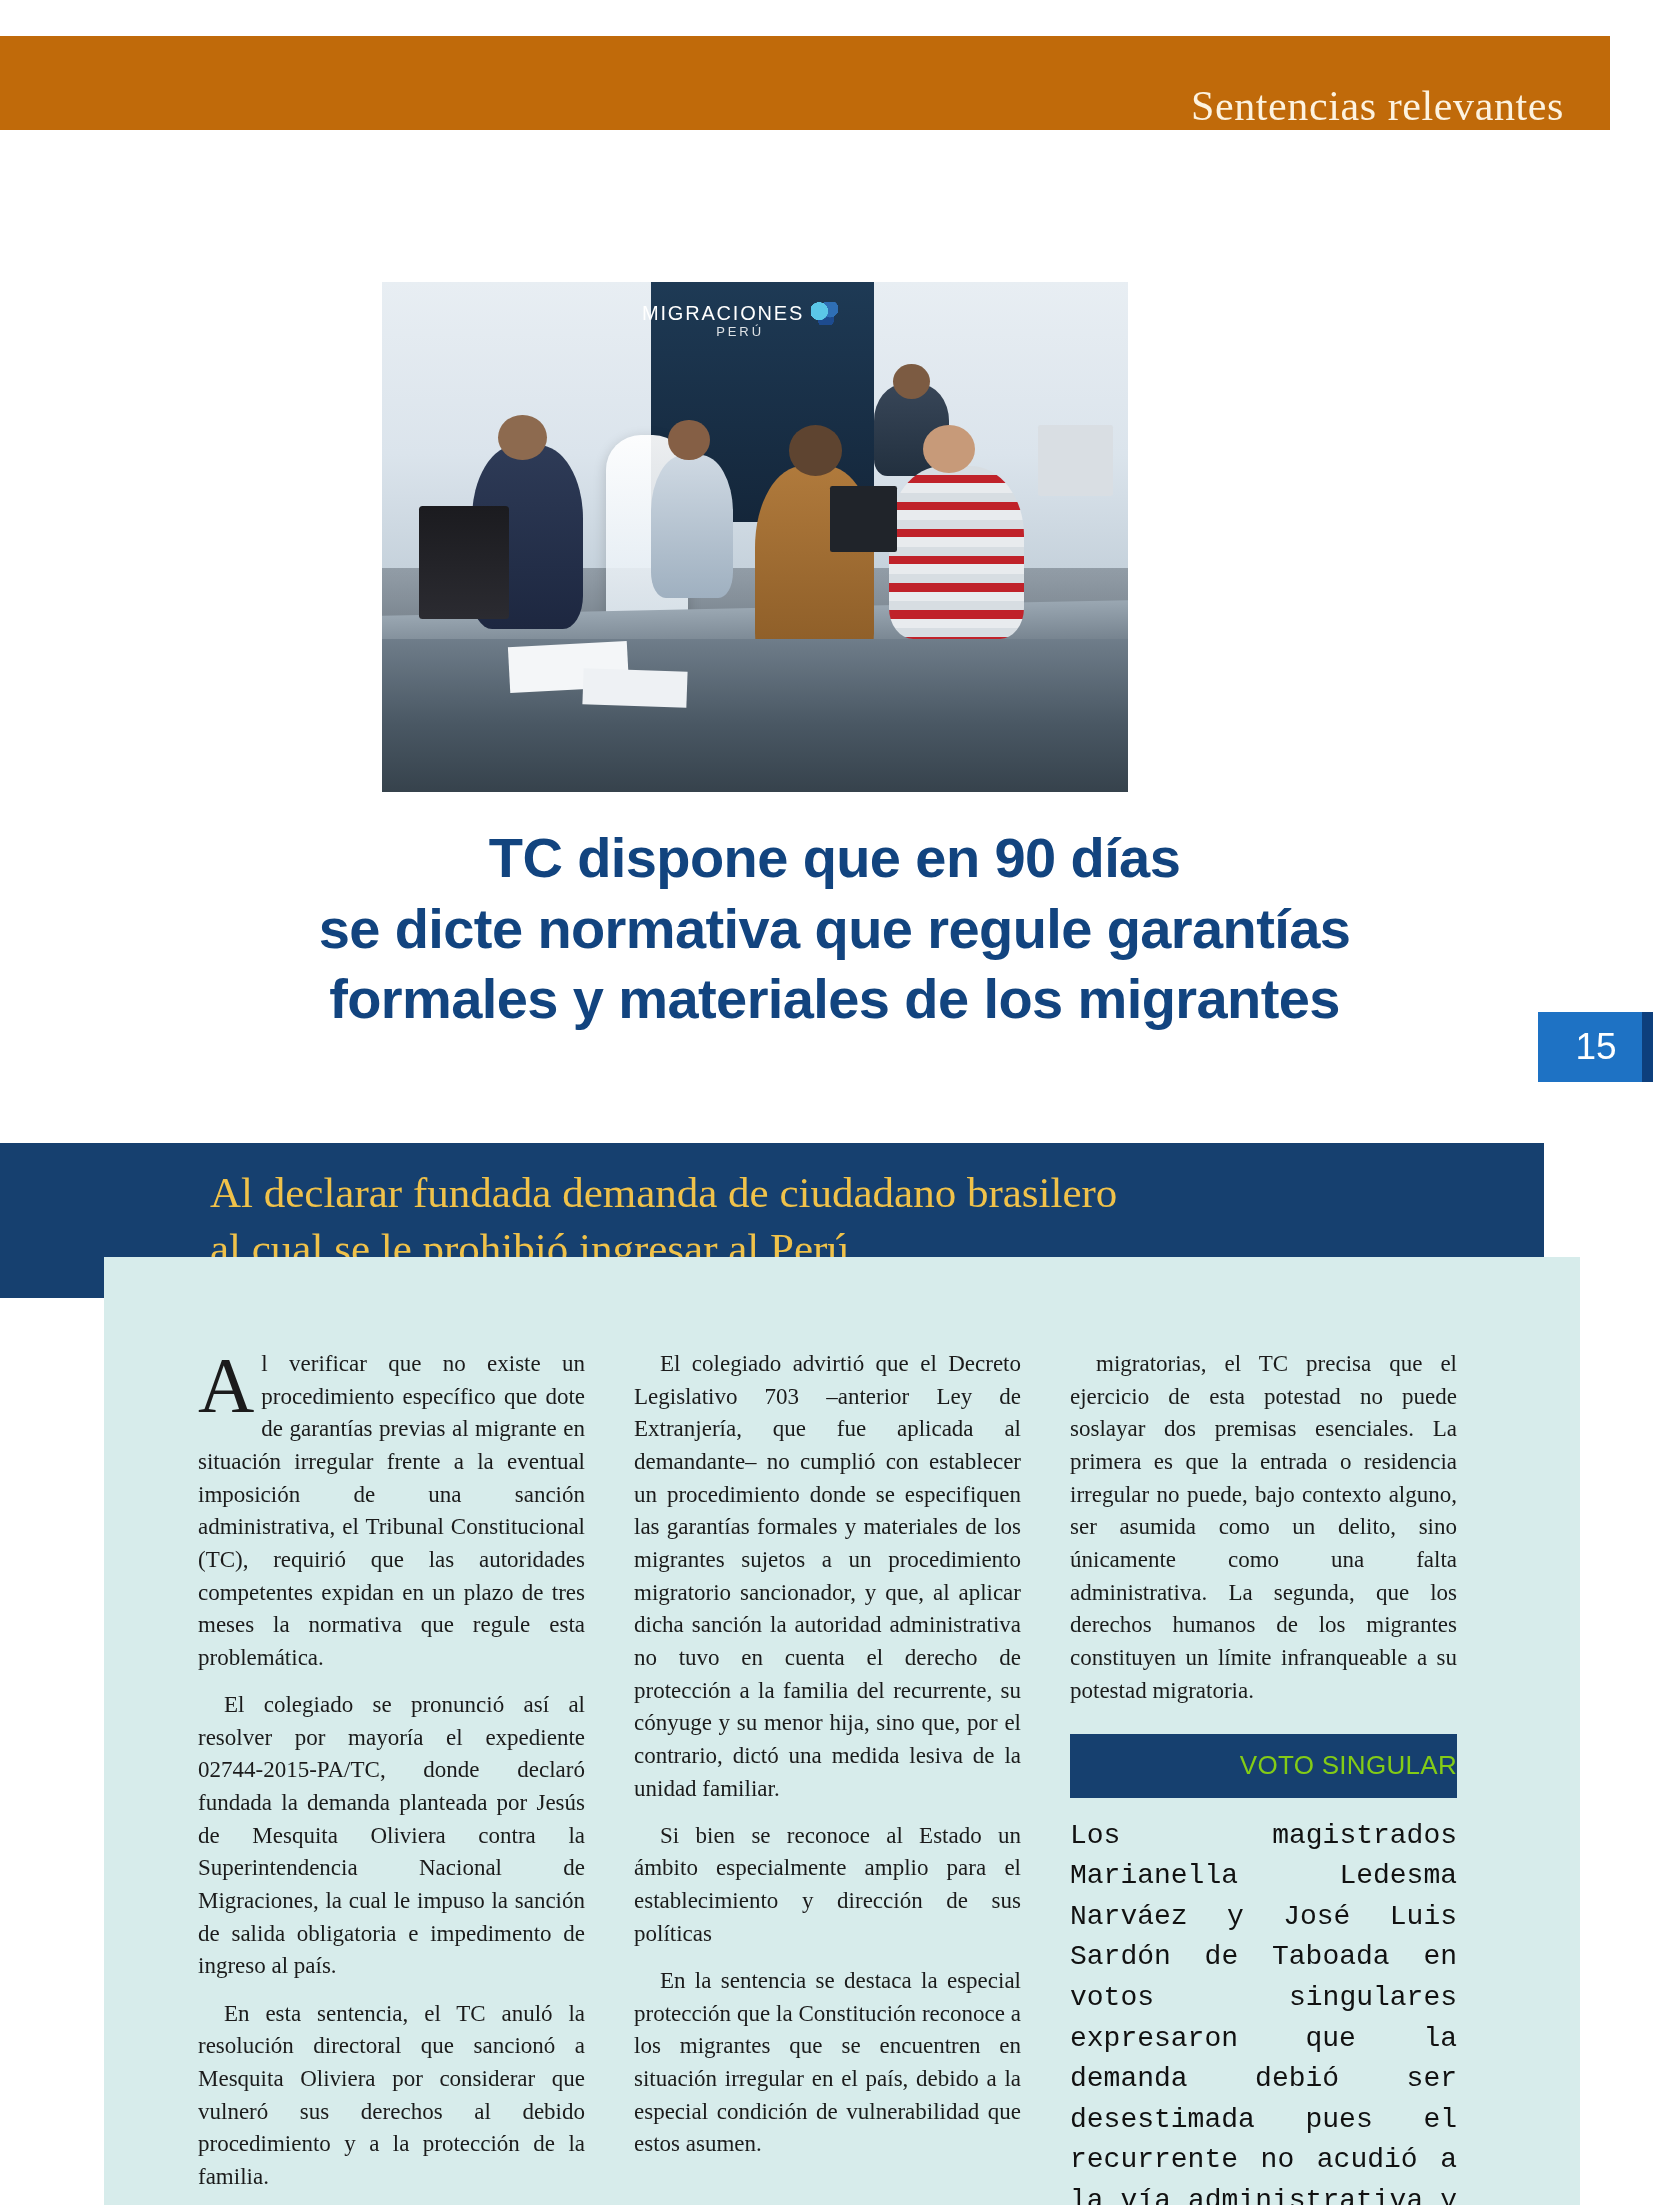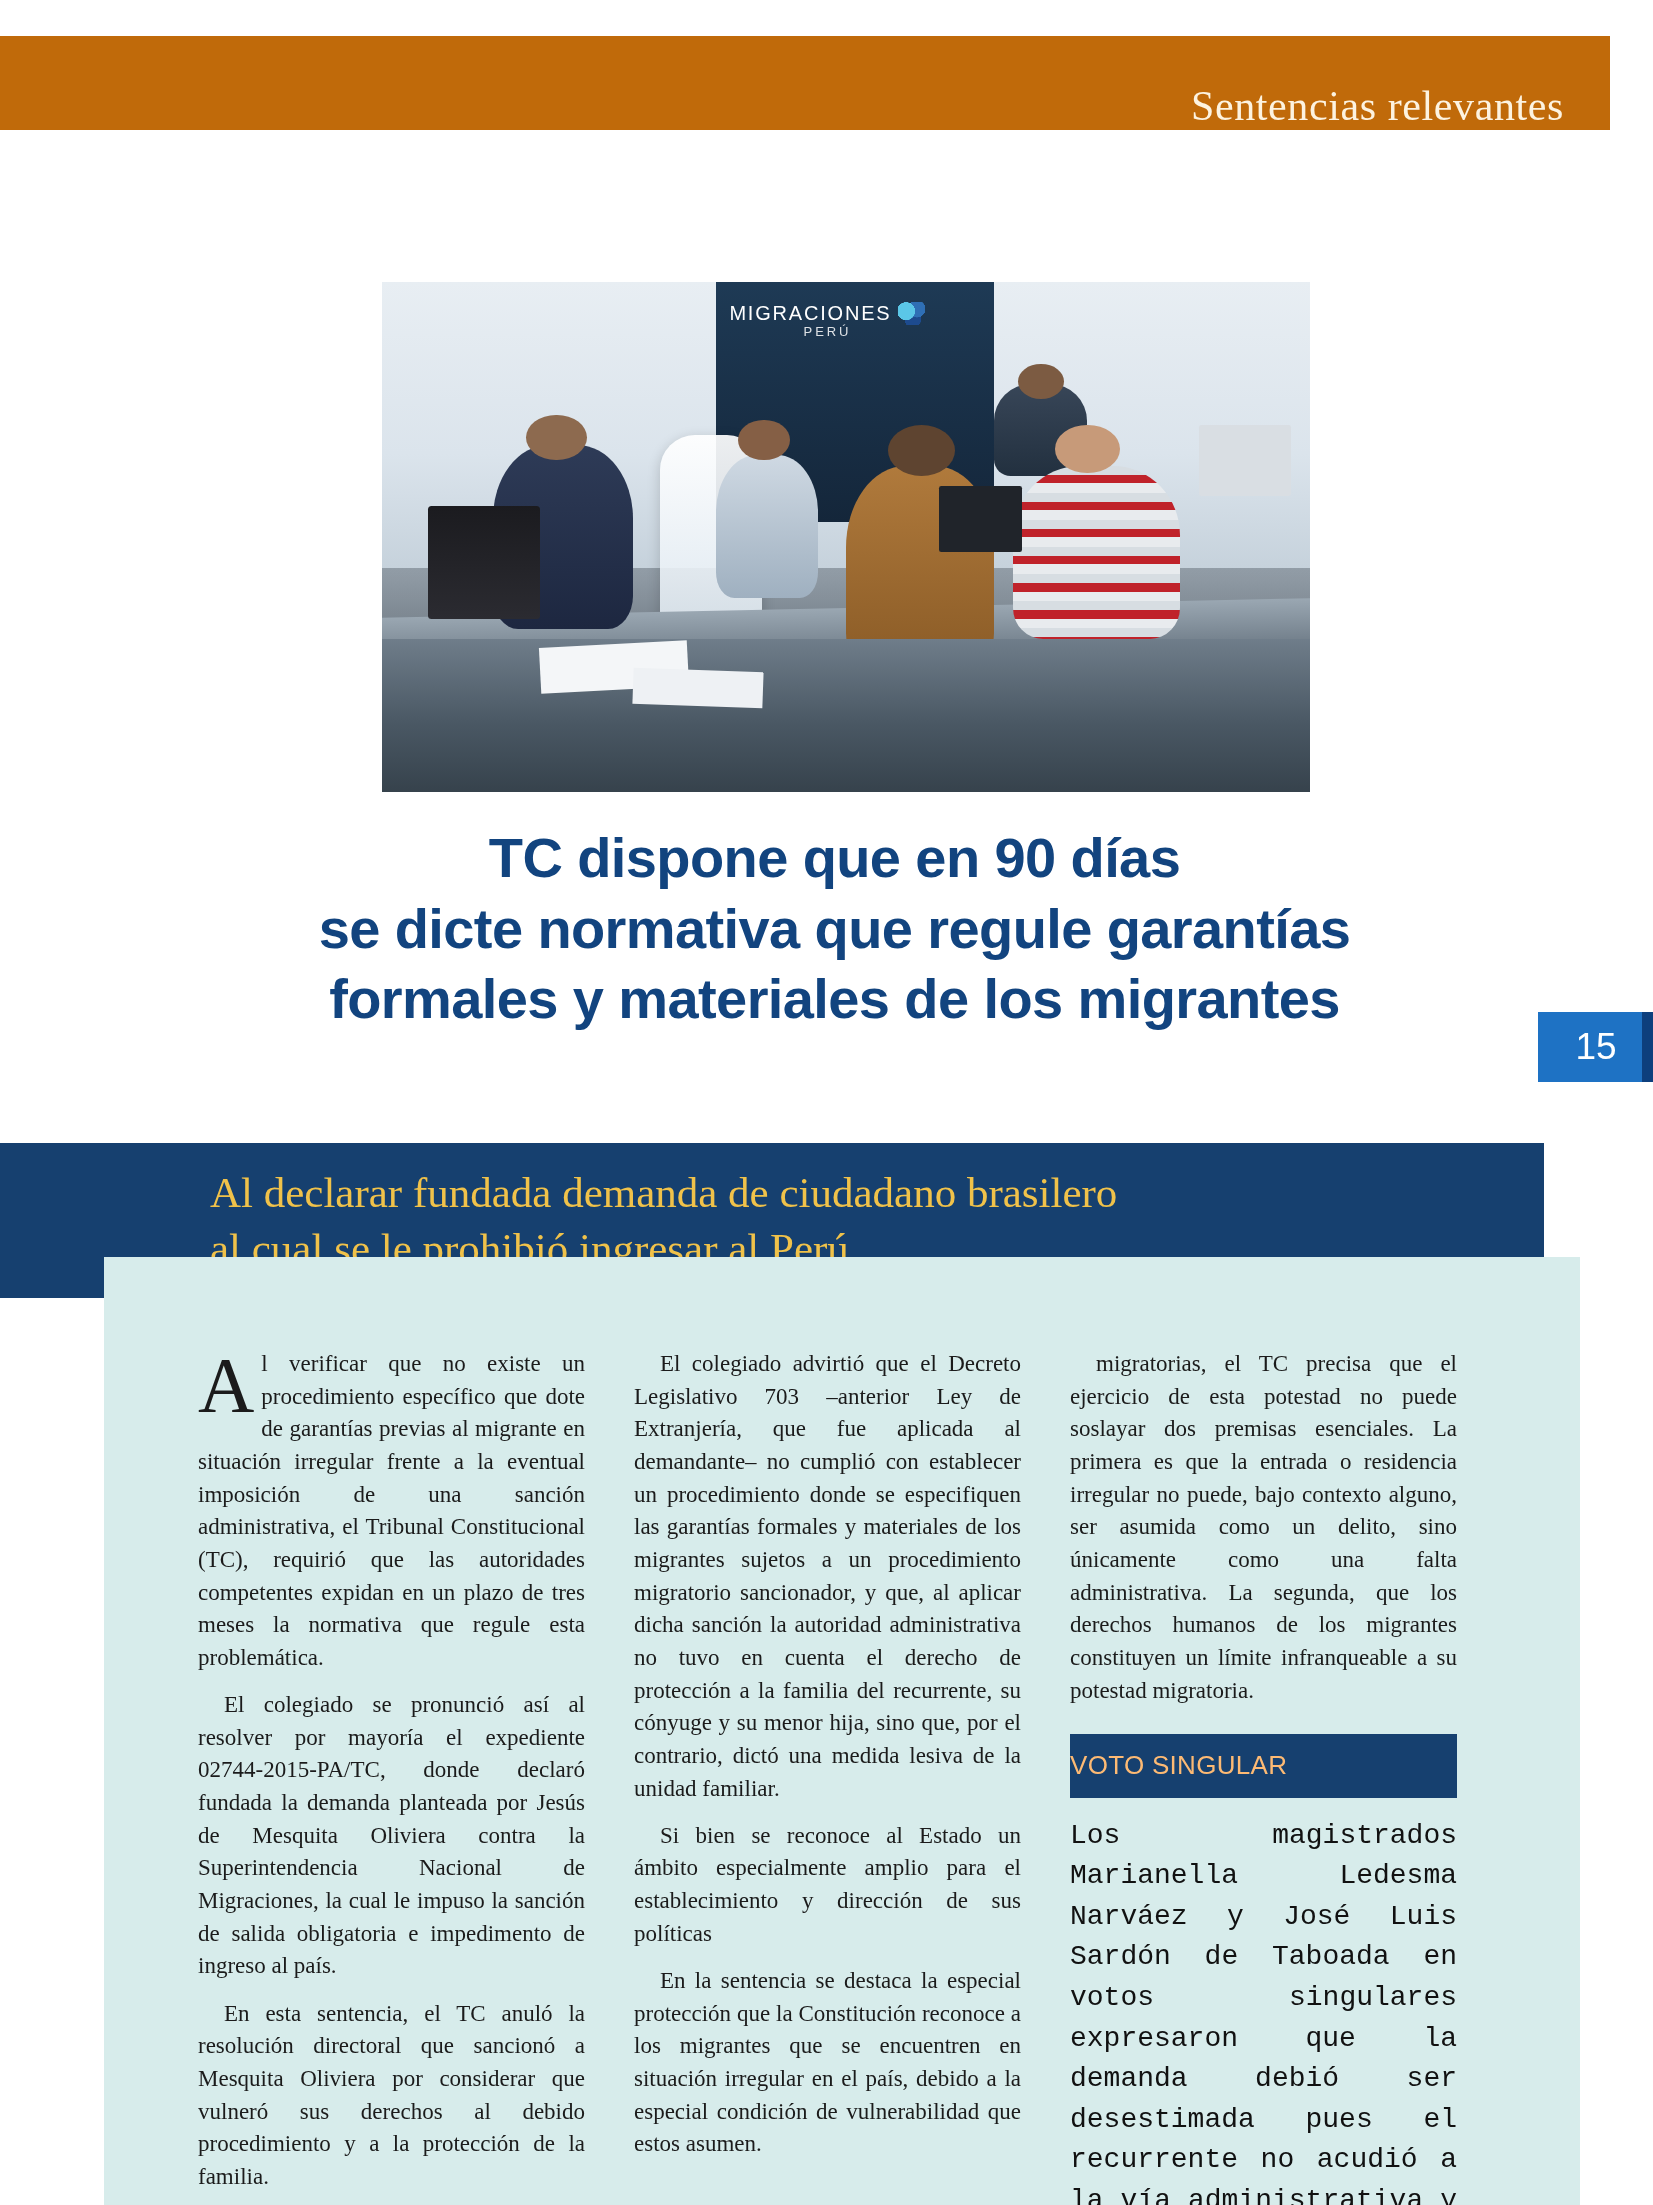--- a/index.html
+++ b/index.html
@@ -34,21 +34,21 @@
     letter-spacing: 0.6px;
     padding-right: 46px;
     font-weight: 400;
   }
 
   
   .photo-wrap {
     position: absolute;
     left: 382px;
     top: 282px;
-    width: 928px;
+    width: 746px;
     height: 510px;
     overflow: hidden;
     background: #2b3a4a;
   }
   .photo {
     position: absolute;
     inset: 0;
     background:
       linear-gradient(180deg, rgba(0,0,0,0.12), rgba(0,0,0,0.20)),
       linear-gradient(180deg, #dfe6ec 0%, #cfd9e2 28%, #b9c6d2 52%, #8d9aa6 70%, #5d6b78 100%);
@@ -235,24 +235,24 @@
     font-size: 78px;
     line-height: 0.82;
     padding: 4.7px 7px 0 0;
     color: #1b1b1b;
   }
 
   
   .voto-head {
     margin-top: 27px;
     background: #16406f;
-    color: #fdba74;
+    color: #84cc16;
     font-family: "Liberation Sans", sans-serif;
     font-size: 26px;
-    text-align: left;
+    text-align: right;
     padding: 13px 0 14px 0;
     letter-spacing: 0.3px;
   }
   .voto-body {
     margin-top: 17.5px;
     font-family: Liberation Mono, monospace;
     font-size: 28px;
     line-height: 1.45;
     color: #111111;
     text-align: justify;

